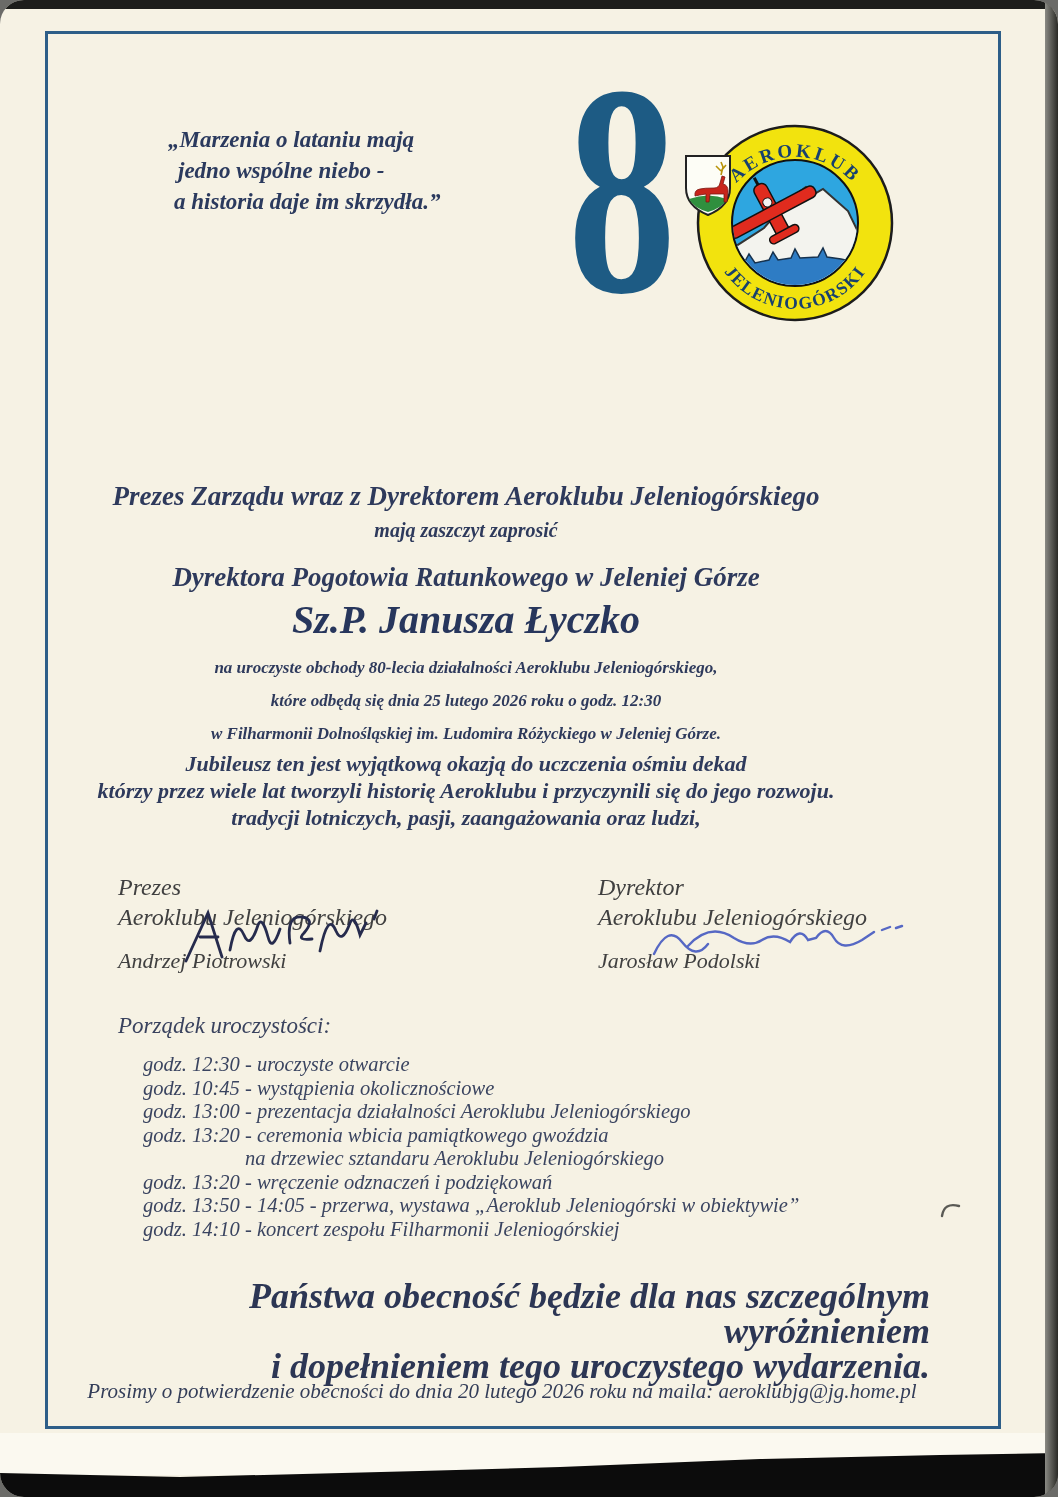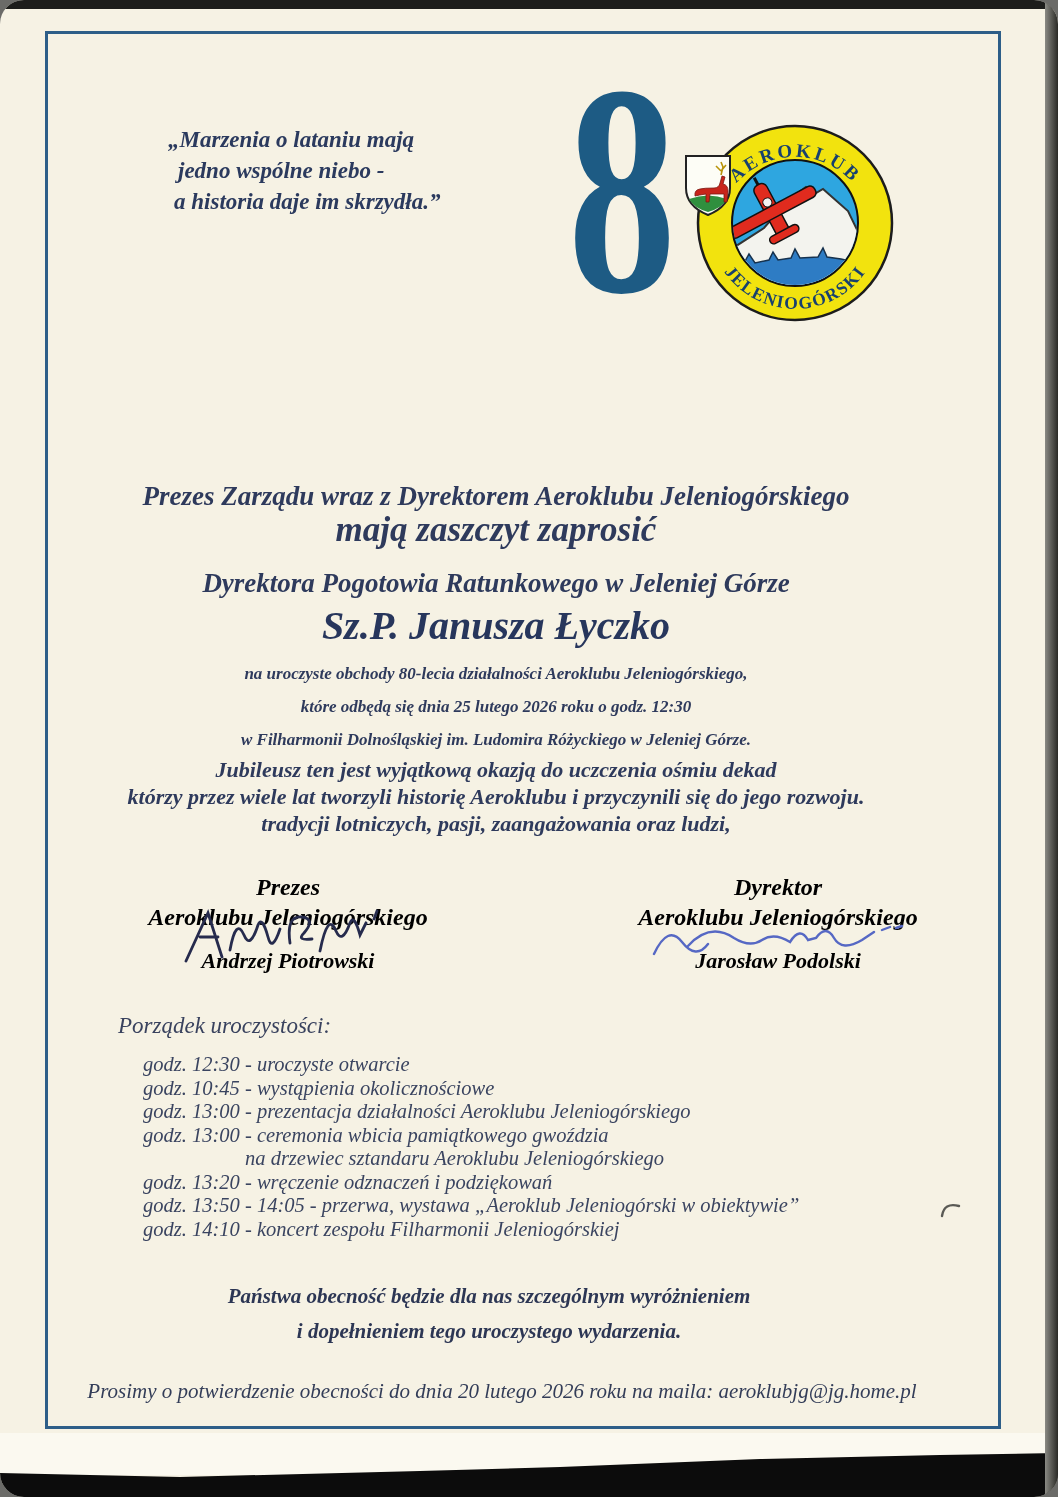--- a/index.html
+++ b/index.html
@@ -28,51 +28,51 @@
 
   
   .big8 { position:absolute; left:568px; top:40px; z-index:2;
     font-size:300px; line-height:1; font-weight:bold; color:#1d5b84;
     transform:scaleX(.72); transform-origin:left top; }
   .club-logo { position:absolute; left:670px; top:116px; z-index:3; }
   .ring-text { font-family:"Liberation Serif", serif; font-weight:bold; fill:#17406f; }
 
   
   .center-col { position:absolute; left:48px; top:479px; width:836px; z-index:2;
-    text-align:center; color:#2e3a5c; font-style:italic; font-weight:bold;padding-left:30px; }
+    text-align:center; color:#2e3a5c; font-style:italic; font-weight:bold; }
   .hosts   { font-size:27px; line-height:34px; }
-  .honor   { font-size:35px; line-height:34px; margin-bottom:19px; }
+  .honor   { font-size:20px; line-height:34px; margin-bottom:13px; }
   .rec-title { font-size:27px; line-height:34px; }
   .rec-name  { font-size:40px; line-height:49px; margin:1px 12px 7px; color:#27365c; }
   .event-line { font-size:17px; line-height:33px; }
   .jub-line   { font-size:22px; line-height:27px; }
   .jub-first  { }
 
   
-  .sig-block { position:absolute; top:872px; z-index:2; text-align:center;
-    color:#000000; font-style:italic; font-weight:bold; }
+  .sig-block { position:absolute; top:872px; z-index:2; 
+    color:#404040; font-style:italic; font-weight:normal; }
   .sig-left  { left:118px; width:340px; }
   .sig-right { left:598px; width:360px; }
   .sig-title { font-size:24px; line-height:30px; }
   .sig-org   { font-size:24px; line-height:30px; }
   .sig-name  { font-size:22px; line-height:26px; margin-top:16px; }
   .sig-svg { position:absolute; z-index:3; }
   .sig-svg-left  { left:178px; top:895px; }
   .sig-svg-right { left:648px; top:916px; }
 
   
   .program-heading { position:absolute; left:118px; top:1013px; z-index:2;
     font-size:23px; font-style:italic; color:#39425e; }
   .program-list { position:absolute; left:143px; top:1053px; z-index:2;
     font-size:20.5px; font-style:italic; line-height:23.5px; color:#3a4460; }
   .program-list .indent { padding-left:102px; }
 
   
   .closing { position:absolute; left:48px; top:1279px; width:882px; z-index:2;
-    text-align:center; font-size:21px; font-style:italic; font-weight:bold;
+    text-align:right; font-size:36px; font-style:italic; font-weight:bold;
     line-height:35px; color:#2c3654; }
   .rsvp { position:absolute; left:48px; top:1379px; width:908px; z-index:2;
     text-align:center; font-size:21px; font-style:italic; color:#333d58; }
 
   .scan-mark { position:absolute; left:938px; top:1198px; z-index:2; }
 </style>
 </head>
 <body>
 
 <div id="scan-page">
@@ -163,21 +163,21 @@
              M40 30 Q62 6 86 22 Q102 32 114 24 T142 26
              Q152 10 160 24 L168 22 Q178 8 186 22 T214 24 L226 16
              M234 14 l8 -3 M248 12 l6 -2" fill="none" stroke="#5668c4" stroke-width="2.4" stroke-linecap="round"></path>
   </svg>
 
   <div class="program-heading">Porządek uroczystości:</div>
   <div class="program-list">
     <div>godz. 12:30 - uroczyste otwarcie</div>
     <div>godz. 10:45 - wystąpienia okolicznościowe</div>
     <div>godz. 13:00 - prezentacja działalności Aeroklubu Jeleniogórskiego</div>
-    <div>godz. 13:00 - ceremonia wbicia pamiątkowego gwoździa</div>
+    <div>godz. 13:20 - ceremonia wbicia pamiątkowego gwoździa</div>
     <div class="indent">na drzewiec sztandaru Aeroklubu Jeleniogórskiego</div>
     <div>godz. 13:20 - wręczenie odznaczeń i podziękowań</div>
     <div>godz. 13:50 - 14:05 - przerwa, wystawa „Aeroklub Jeleniogórski w obiektywie”</div>
     <div>godz. 14:10 - koncert zespołu Filharmonii Jeleniogórskiej</div>
   </div>
 
   <div class="closing">
     <div>Państwa obecność będzie dla nas szczególnym wyróżnieniem</div>
     <div>i dopełnieniem tego uroczystego wydarzenia.</div>
   </div>

